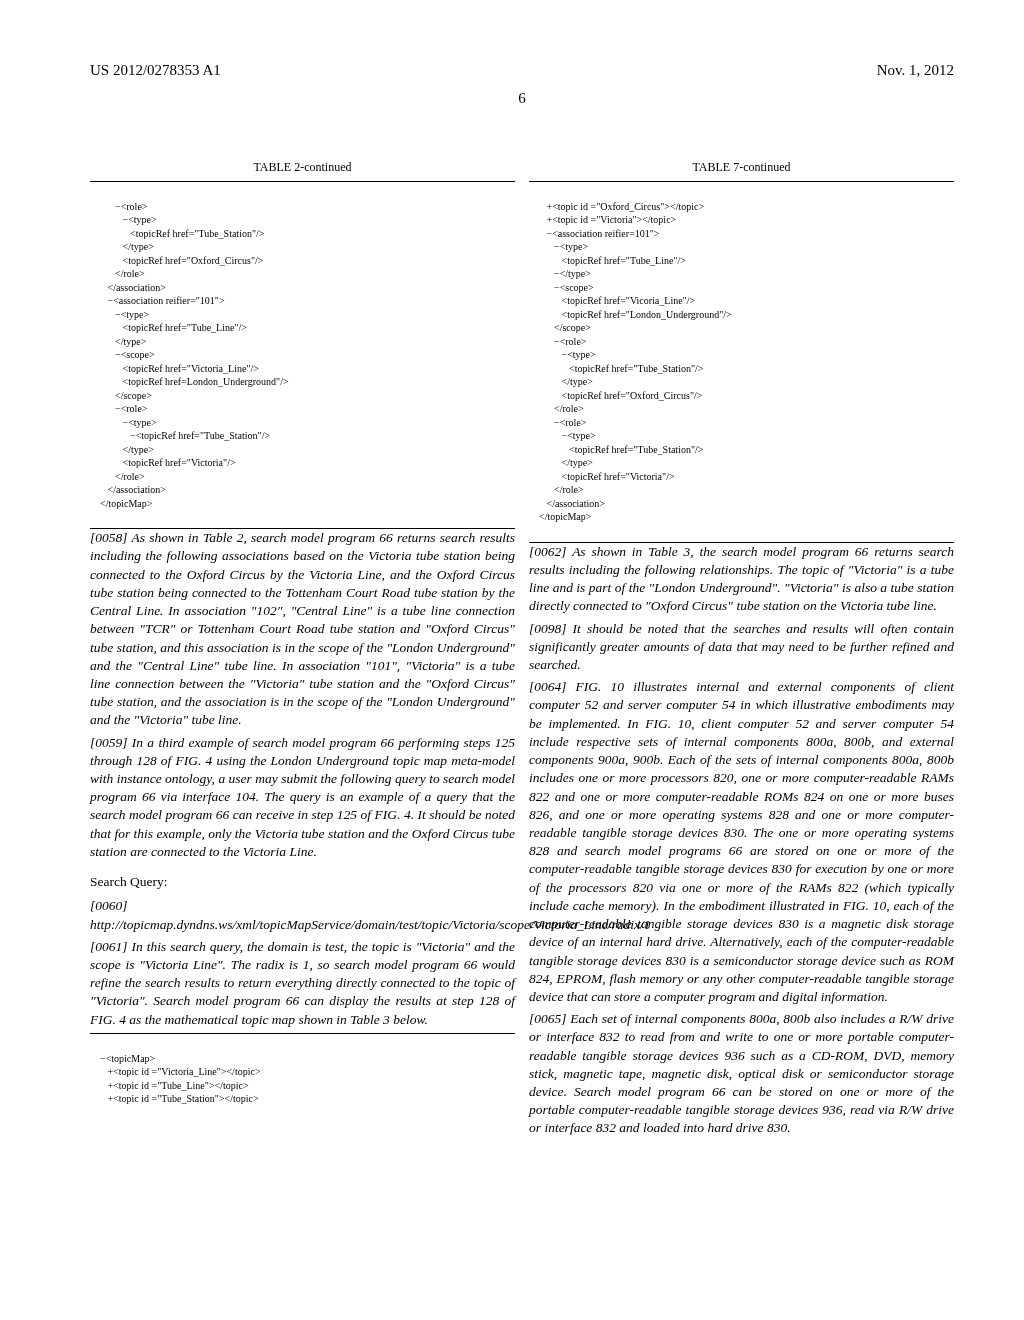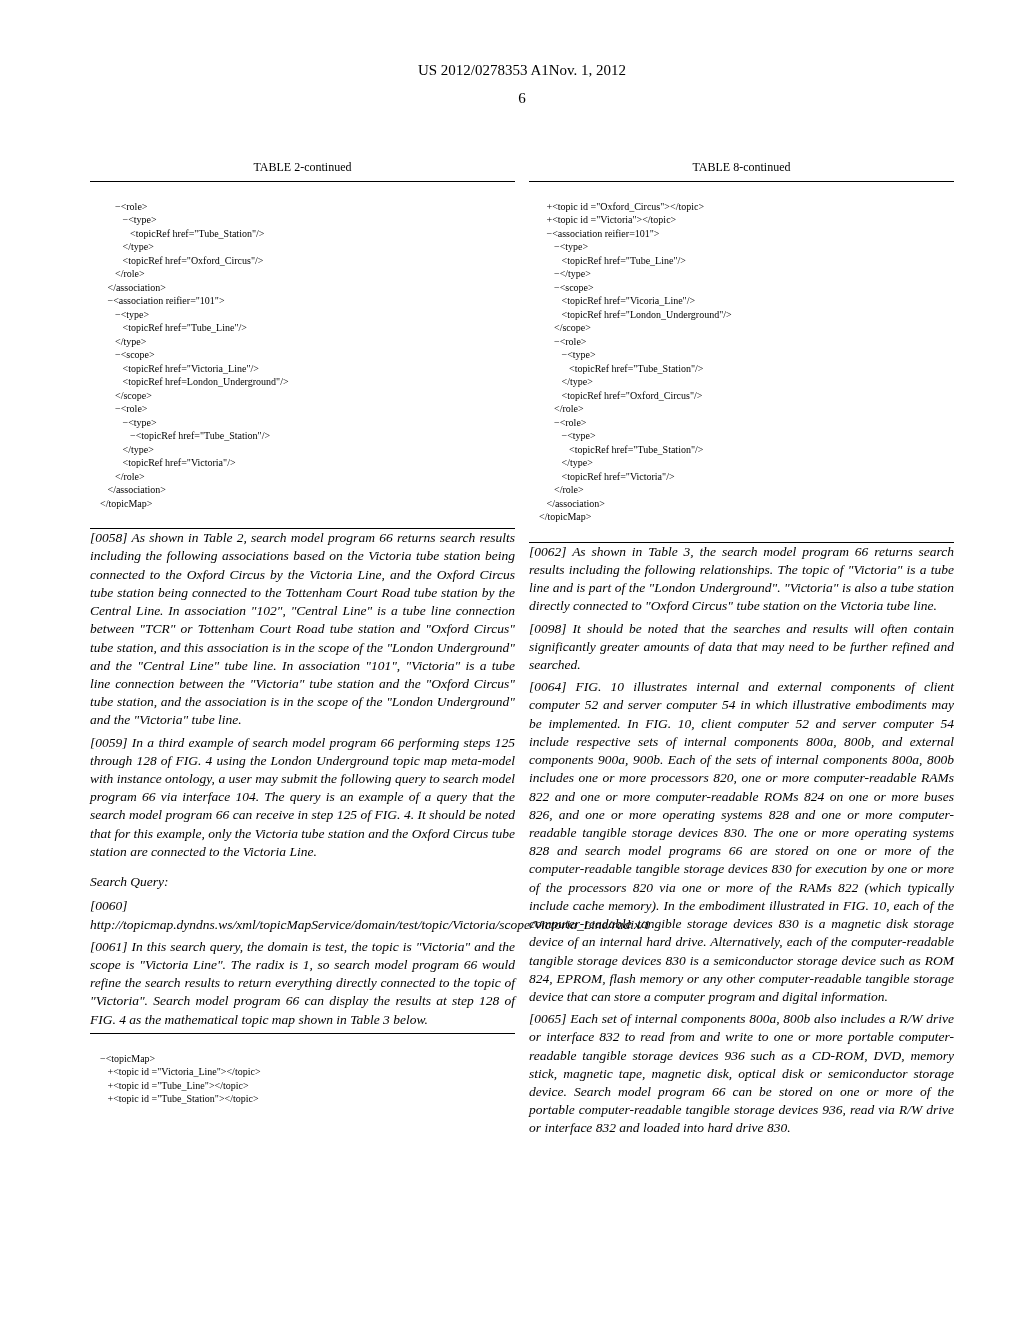--- a/index.html
+++ b/index.html
@@ -8,21 +8,21 @@
     line-height: 1.35;
     margin: 0;
     padding: 60px 70px 50px 90px;
     background: white;
     color: #000;
     width: 1024px;
     box-sizing: border-box;
   }
   .header {
     display: flex;
-    justify-content: center;
+    justify-content: space-between;
     margin-bottom: 8px;
     font-size: 15px;
   }
   .page-number {
     text-align: center;
     font-size: 15px;
     margin-bottom: 40px;
   }
   .columns {
     display: flex;
@@ -47,21 +47,20 @@
     margin-bottom: 0;
     font-family: "Times New Roman", Times, serif;
   }
   .para {
     text-align: justify;
     margin: 0 0 4px 0;
     font-style: italic;
   }
   .section-heading {
     margin: 12px 0 6px 0;
-    font-style: italic;
   }
 </style>
 </head>
 <body>
 
 <div class="header">
   <span>US 2012/0278353 A1</span>
   <span>Nov. 1, 2012</span>
 </div>
 <div class="page-number">6</div>
@@ -102,21 +101,21 @@
     <p class="para">[0060]   http://topicmap.dyndns.ws/xml/topicMapService/domain/test/topic/Victoria/scope/Victoria_Line/radix/1</p>
     <p class="para">[0061]   In this search query, the domain is test, the topic is "Victoria" and the scope is "Victoria Line". The radix is 1, so search model program 66 would refine the search results to return everything directly connected to the topic of "Victoria". Search model program 66 can display the results at step 128 of FIG. 4 as the mathematical topic map shown in Table 3 below.</p>
 
     <div class="code-block" style="border-bottom:none;">    −&lt;topicMap&gt;
        +&lt;topic id ="Victoria_Line"&gt;&lt;/topic&gt;
        +&lt;topic id ="Tube_Line"&gt;&lt;/topic&gt;
        +&lt;topic id ="Tube_Station"&gt;&lt;/topic&gt;</div>
   </div>
 
   <div class="col">
-    <div class="table-title">TABLE 8-continued</div>
+    <div class="table-title">TABLE 7-continued</div>
     <div class="code-block">       +&lt;topic id ="Oxford_Circus"&gt;&lt;/topic&gt;
        +&lt;topic id ="Victoria"&gt;&lt;/topic&gt;
        −&lt;association reifier=101"&gt;
           −&lt;type&gt;
              &lt;topicRef href="Tube_Line"/&gt;
           −&lt;/type&gt;
           −&lt;scope&gt;
              &lt;topicRef href="Vicoria_Line"/&gt;
              &lt;topicRef href="London_Underground"/&gt;
           &lt;/scope&gt;

